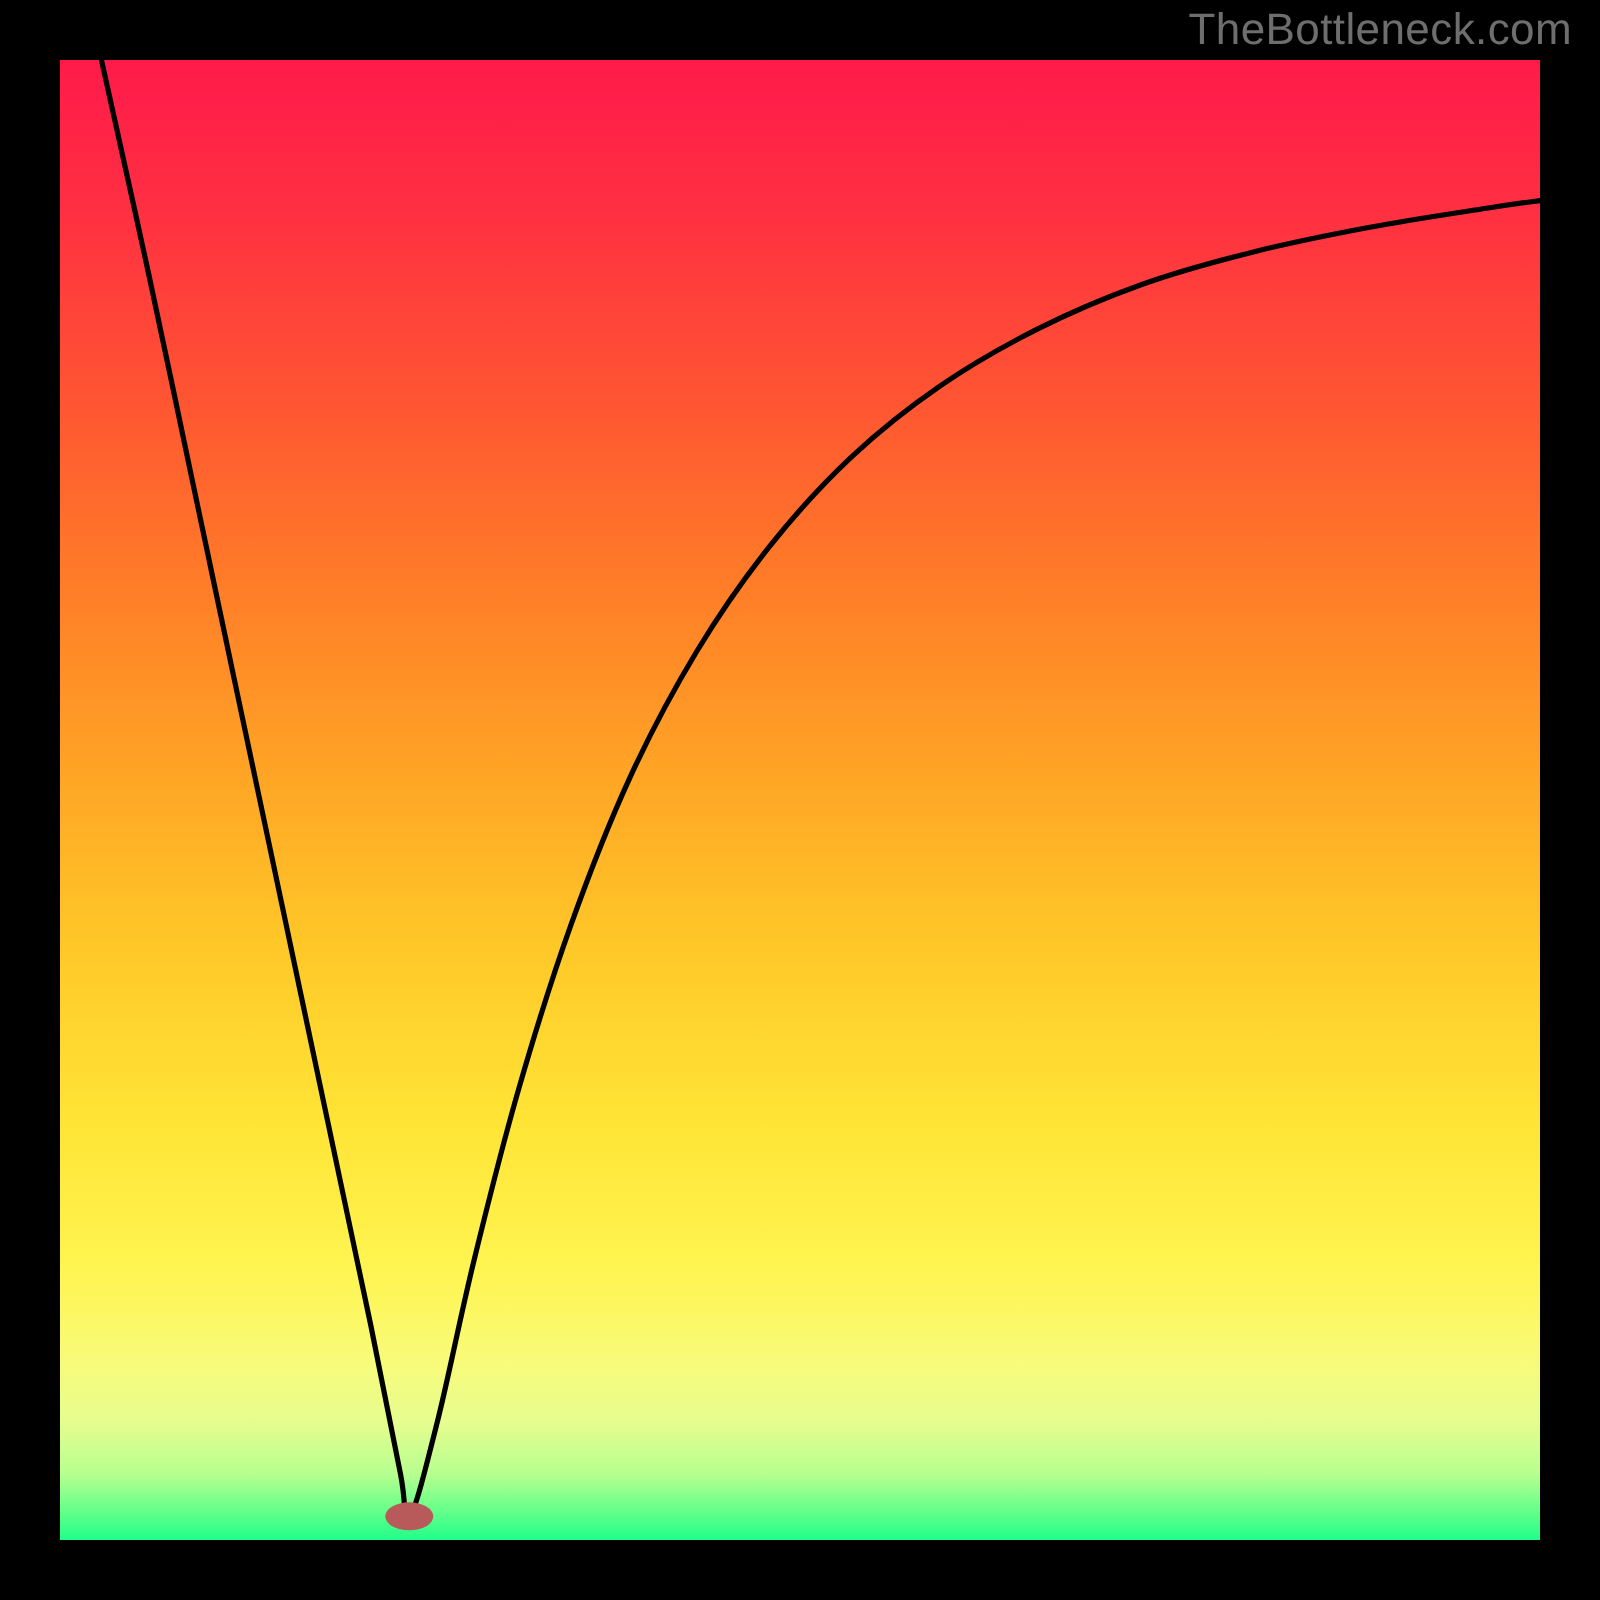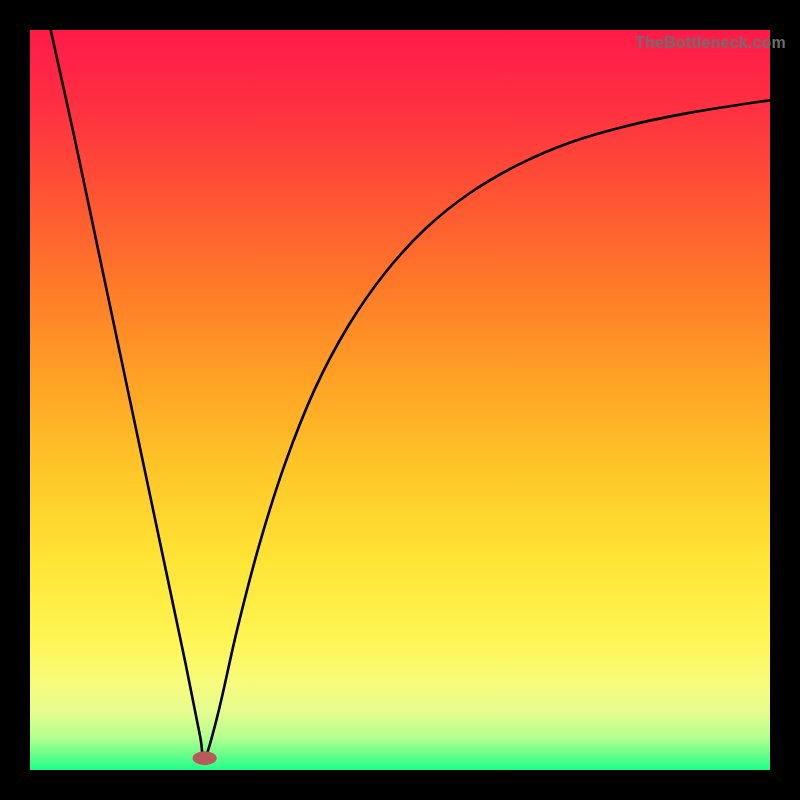--- a/index.html
+++ b/index.html
@@ -22,25 +22,24 @@
     top: 30px;
     width: 740px;
     height: 740px;
     overflow: hidden;
   }
   .watermark {
     position: absolute;
     top: 2px;
     right: 14px;
     color: #6e6e6e;
-    font-size: 16px;
-    font-weight: 700;
+    font-size: 22px;
+    font-weight: 400;
     letter-spacing: 0.2px;
     font-family: Arial, Helvetica, sans-serif;
-    margin-top: 32px;
   }
   svg {
     display: block;
   }
 </style>
 </head>
 <body>
 
 <div class="stage">
 

